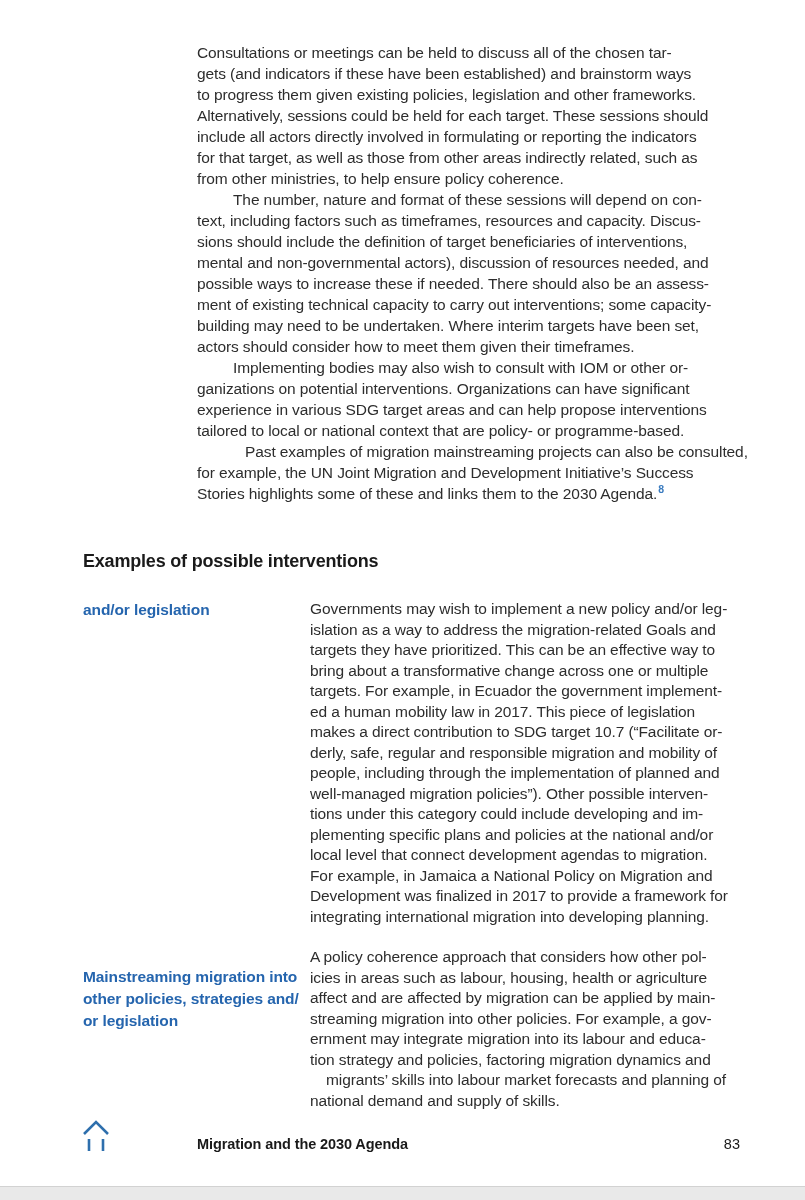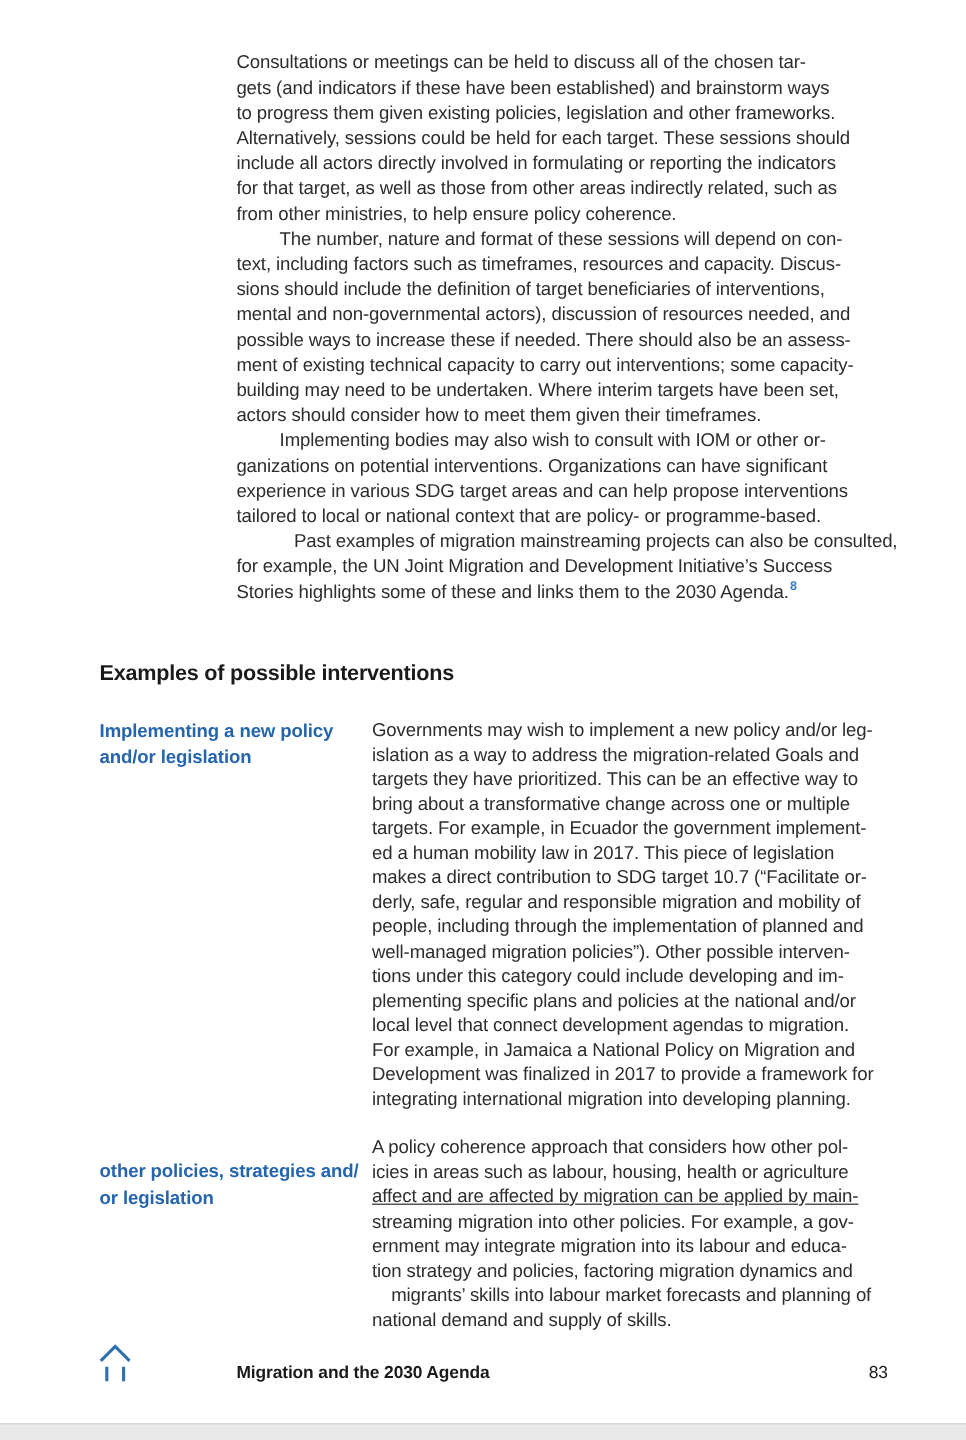--- a/index.html
+++ b/index.html
@@ -74,21 +74,20 @@
         <div class="tline" style="word-spacing: 0px;">for example, the UN Joint Migration and Development Initiative’s Success</div>
         <div class="tline last">Stories highlights some of these and links them to the 2030 Agenda.<sup class="fnref">8</sup></div>
       </div>
     </div>
 
   <div class="section-heading">Examples of possible interventions</div>
 
   <div class="interventions">
       <div class="iv-row">
         <div class="iv-label">
-          <div class="iv-label-line">Implementing a new policy</div>
           <div class="iv-label-line">and/or legislation</div>
         </div>
         <div class="iv-body">
           <div class="bline" style="word-spacing: 0px;">Governments may wish to implement a new policy and/or leg-</div>
           <div class="bline" style="word-spacing: 0px;">islation as a way to address the migration-related Goals and</div>
           <div class="bline" style="word-spacing: 0px;">targets they have prioritized. This can be an effective way to</div>
           <div class="bline" style="word-spacing: 0px;">bring about a transformative change across one or multiple</div>
           <div class="bline" style="word-spacing: 0px;">targets. For example, in Ecuador the government implement-</div>
           <div class="bline" style="word-spacing: 0px;">ed a human mobility law in 2017. This piece of legislation</div>
           <div class="bline" style="word-spacing: 0px;">makes a direct contribution to SDG target 10.7 (“Facilitate or-</div>
@@ -98,27 +97,28 @@
           <div class="bline" style="word-spacing: 0px;">tions under this category could include developing and im-</div>
           <div class="bline" style="word-spacing: 0px;">plementing specific plans and policies at the national and/or</div>
           <div class="bline" style="word-spacing: 0px;">local level that connect development agendas to migration.</div>
           <div class="bline" style="word-spacing: 0px;">For example, in Jamaica a National Policy on Migration and</div>
           <div class="bline" style="word-spacing: 0px;">Development was finalized in 2017 to provide a framework for</div>
           <div class="bline last">integrating international migration into developing planning.</div>
         </div>
       </div>
       <div class="iv-row">
         <div class="iv-label">
+          <div class="iv-label-line">Mainstreaming migration into</div>
           <div class="iv-label-line">other policies, strategies and/</div>
           <div class="iv-label-line">or legislation</div>
         </div>
         <div class="iv-body">
           <div class="bline" style="word-spacing: 0px;">A policy coherence approach that considers how other pol-</div>
           <div class="bline" style="word-spacing: 0px;">icies in areas such as labour, housing, health or agriculture</div>
-          <div class="bline" style="word-spacing: 0px; text-decoration: underline;">affect and are affected by migration can be applied by main-</div>
+          <div class="bline" style="word-spacing: 0px;">affect and are affected by migration can be applied by main-</div>
           <div class="bline" style="word-spacing: 0px;">streaming migration into other policies. For example, a gov-</div>
           <div class="bline" style="word-spacing: 0px;">ernment may integrate migration into its labour and educa-</div>
           <div class="bline" style="word-spacing: 0px;">tion strategy and policies, factoring migration dynamics and</div>
           <div class="bline" style="word-spacing: 0px; margin-left: 16px;">migrants’ skills into labour market forecasts and planning of</div>
           <div class="bline last">national demand and supply of skills.</div>
         </div>
       </div>
     </div>
 
   <div class="footer-icon" title="">

